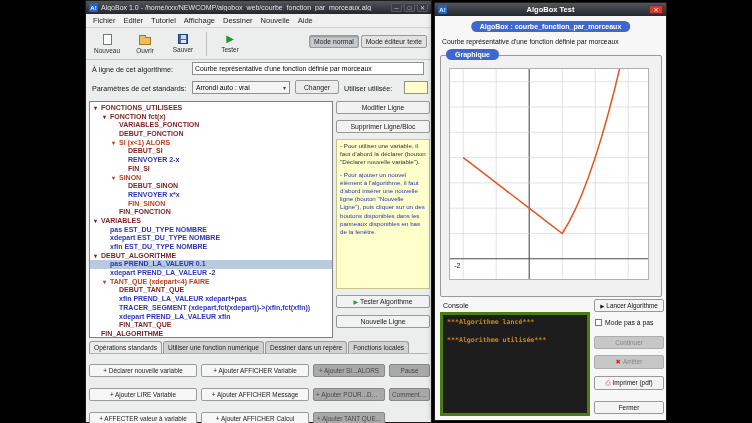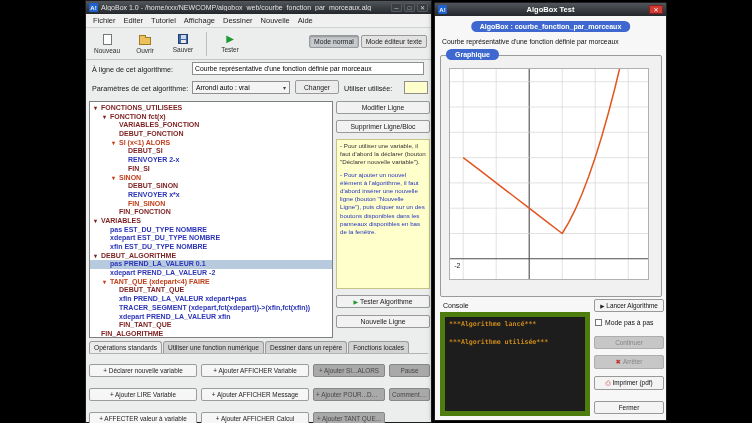--- a/index.html
+++ b/index.html
@@ -88,21 +88,21 @@
   .badge-main { position:absolute; top:18px; left:50%; transform:translateX(-50%); background:#3e68cf; color:#fff;
     font-size:7px; font-weight:bold; padding:2px 9px; border-radius:8px; white-space:nowrap; }
   #test-desc { position:absolute; top:35px; left:7px; right:4px; font-size:6.8px; color:#101010; }
   .graphpanel { position:absolute; left:5px; top:52px; width:222px; height:242px; border:1px solid #9a9a9a;
     background:#f1f1f1; border-radius:2px; }
   .badge-graph { position:absolute; top:-7px; left:5px; background:#3e68cf; color:#fff; font-size:7px;
     font-weight:bold; padding:2px 9px; border-radius:8px; }
   .plot { position:absolute; left:8px; top:12px; width:200px; height:212px; background:#fff; border:1px solid #b0b0b0; }
   #console-label { position:absolute; top:299px; left:8px; font-size:7px; color:#101010; }
   .consolebox { position:absolute; left:5px; top:309px; width:150px; height:104px; background:#1d1d1d;
-    border:5px solid #4d7c0f; padding:3px 4px; overflow:hidden; }
+    border:3px solid #4d7c0f; padding:3px 4px; overflow:hidden; }
   .cline { font-family:"DejaVu Sans Mono", monospace; font-size:6.6px; font-weight:bold; color:#cd8a1a;
     line-height:9px; white-space:nowrap; }
   .rbtn { position:absolute; left:159px; width:70px; font-size:6.4px; padding:2px 1px; background:#f4f4f4;
     border:1px solid #999; border-radius:2px; color:#111; text-align:center; white-space:nowrap; overflow:hidden; }
   .rbtn.off { background:#c7c7c7; color:#868686; border-color:#adadad; }
   #btn-lancer { top:296px; }
   .checkline { position:absolute; left:160px; top:316px; display:flex; align-items:center; gap:3px; font-size:6.8px; color:#111; }
   .cbox { width:7px; height:7px; background:#fff; border:1px solid #777; flex:0 0 auto; }
   #btn-continuer { top:333px; } #btn-arreter { top:352px; } #btn-imprimer { top:373px; } #btn-fermer { top:398px; }
   .ic-red { color:#c03028; margin-right:2px; }
@@ -154,21 +154,21 @@
       </div>
       <div class="modebtns">
         <button class="mode-btn active">Mode normal</button>
         <button class="mode-btn">Mode éditeur texte</button>
       </div>
     </div>
 
     <span class="lbl" id="about-label">À ligne de cet algorithme:</span>
     <input class="txt" id="about-input" value="Courbe représentative d'une fonction définie par morceaux" style="">
 
-    <span class="lbl" id="params-label">Paramètres de cet algorithme:</span>
+    <span class="lbl" id="params-label">Paramètres de cet standards:</span>
     <div class="select">
       <span>Arrondi auto : vrai</span>
       <span class="chev">▾</span>
     </div>
     <button class="btn" id="changer-btn">Changer</button>
     <span class="lbl" id="ext-label">Utiliser utilisée:</span>
     <input class="txt" id="ext-input" value="" style="">
 
     <div class="treepanel">
         <div class="trow c-maroon" style="padding-left: 4px;"><span class="arr">▾</span><span>FONCTIONS_UTILISEES</span></div>

